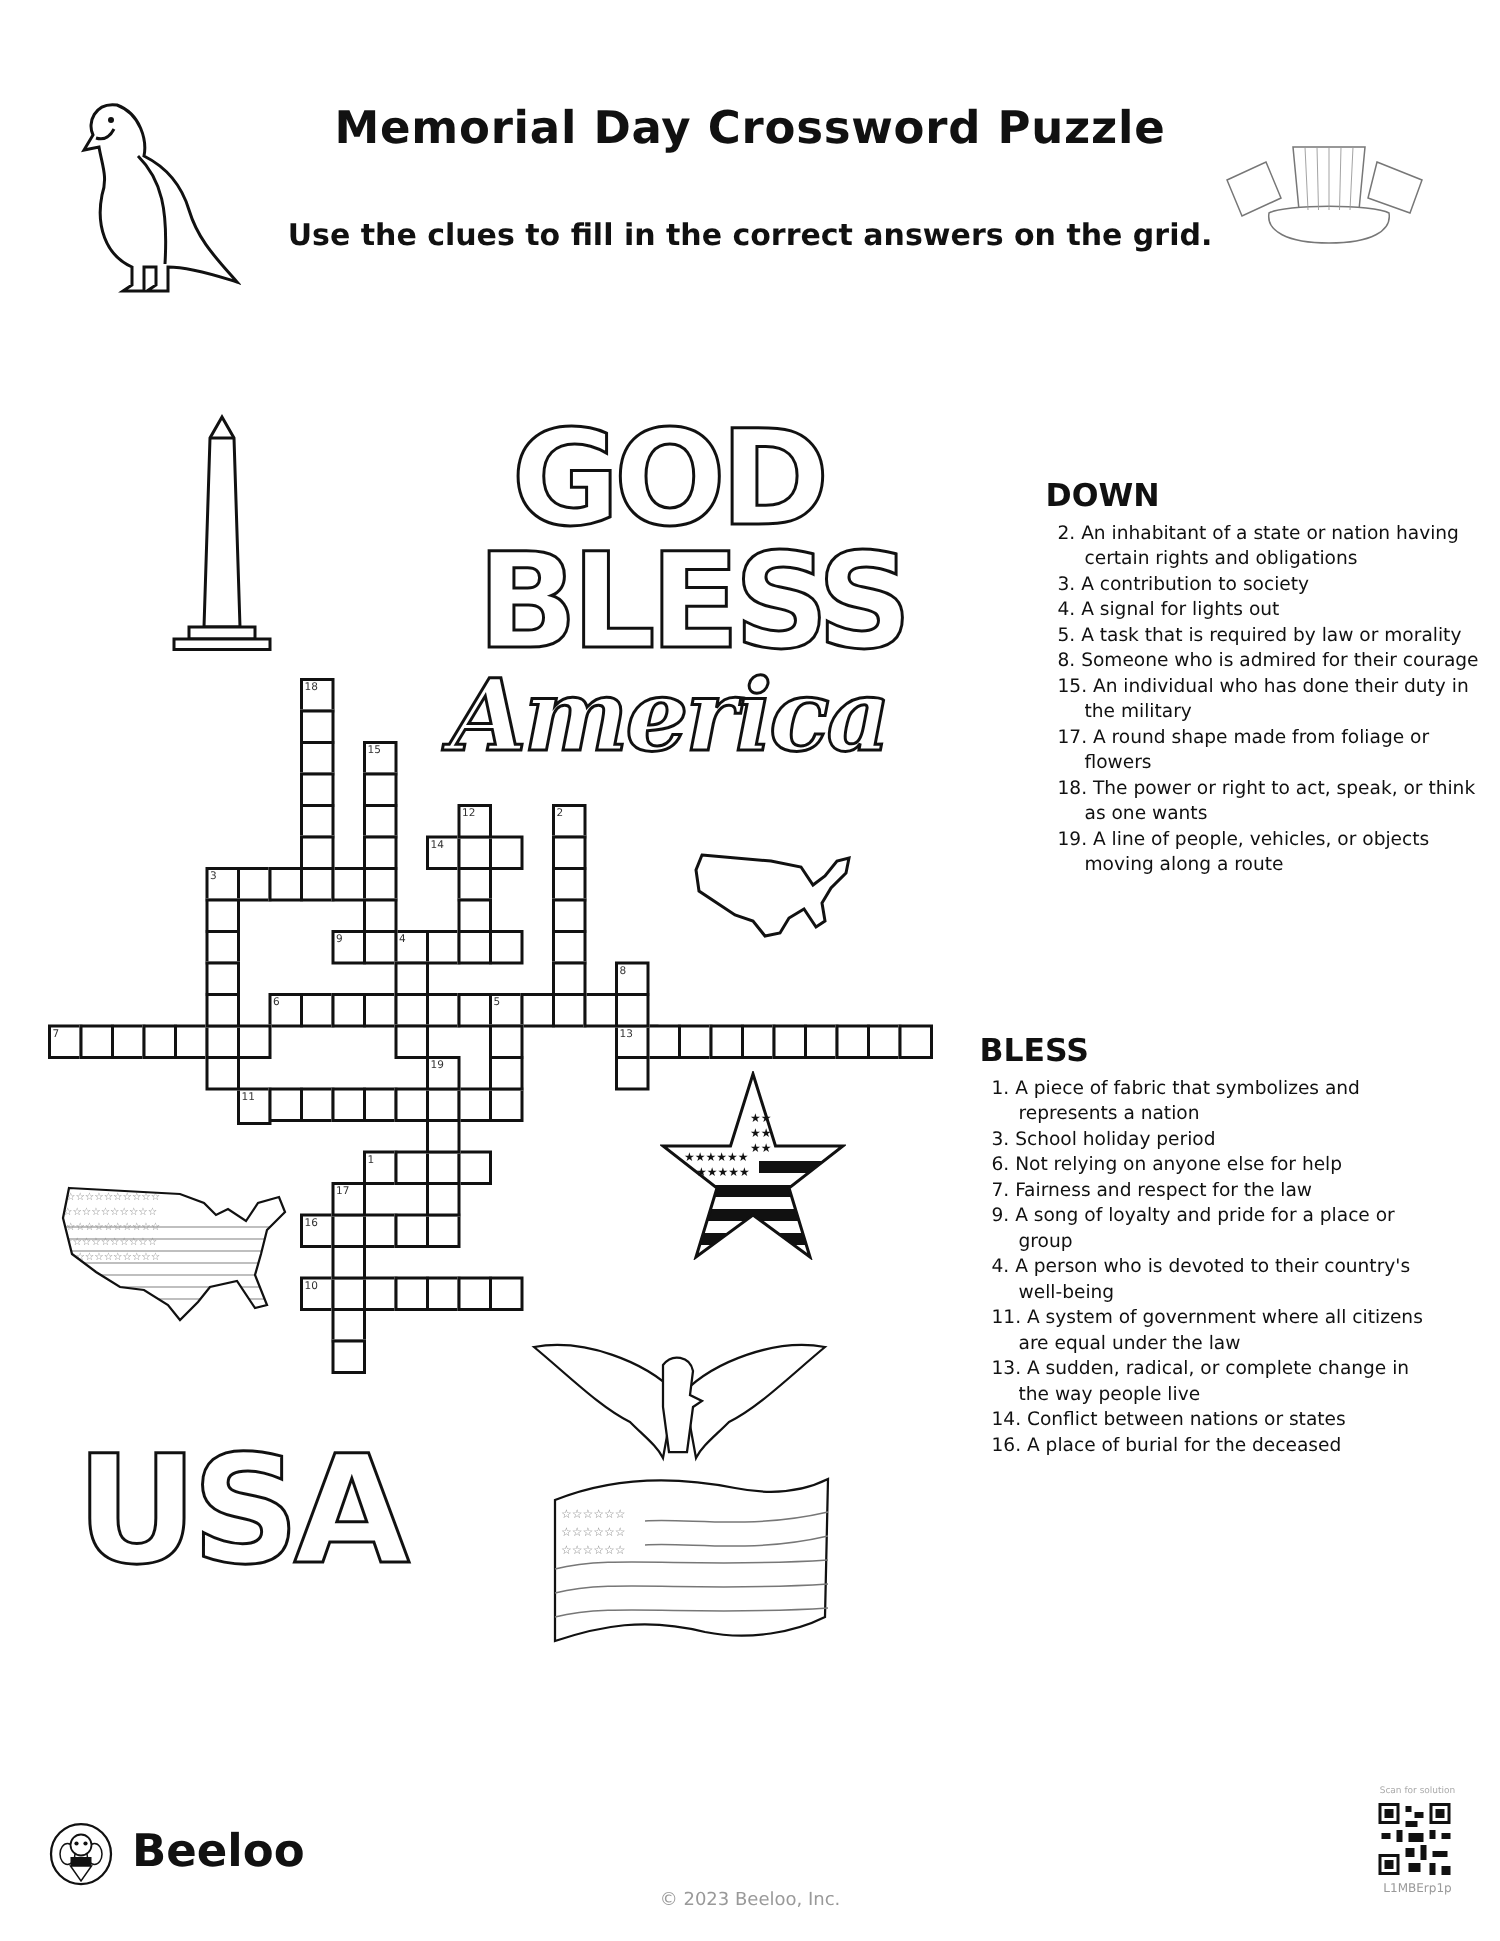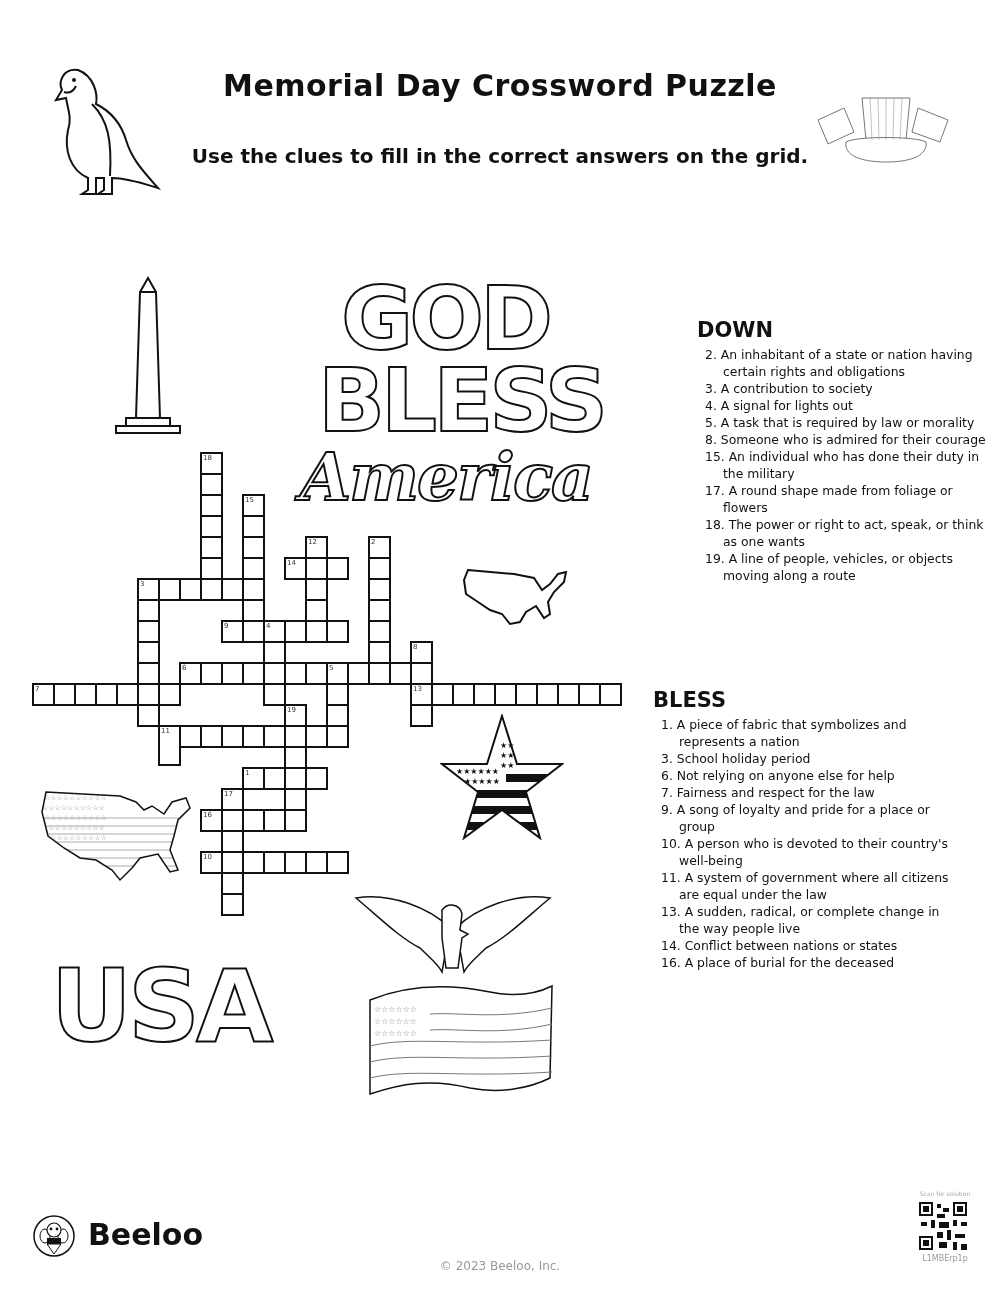--- a/index.html
+++ b/index.html
@@ -193,21 +193,21 @@
     <div class="cell" style="left: 326px; top: 620px; width: 23px; height: 23px;"></div>
     <div class="cell" style="left: 200px; top: 851px; width: 23px; height: 23px;">
       <span class="num">10</span>
     </div>
     <div class="cell" style="left: 221px; top: 851px; width: 23px; height: 23px;"></div>
     <div class="cell" style="left: 242px; top: 851px; width: 23px; height: 23px;"></div>
     <div class="cell" style="left: 263px; top: 851px; width: 23px; height: 23px;"></div>
     <div class="cell" style="left: 284px; top: 851px; width: 23px; height: 23px;"></div>
     <div class="cell" style="left: 305px; top: 851px; width: 23px; height: 23px;"></div>
     <div class="cell" style="left: 326px; top: 851px; width: 23px; height: 23px;"></div>
-    <div class="cell" style="left: 158px; top: 725px; width: 23px; height: 41px;">
+    <div class="cell" style="left: 158px; top: 725px; width: 23px; height: 25px;">
       <span class="num">11</span>
     </div>
     <div class="cell" style="left: 179px; top: 725px; width: 23px; height: 23px;"></div>
     <div class="cell" style="left: 200px; top: 725px; width: 23px; height: 23px;"></div>
     <div class="cell" style="left: 221px; top: 725px; width: 23px; height: 23px;"></div>
     <div class="cell" style="left: 242px; top: 725px; width: 23px; height: 23px;"></div>
     <div class="cell" style="left: 263px; top: 725px; width: 23px; height: 23px;"></div>
     <div class="cell" style="left: 284px; top: 725px; width: 23px; height: 23px;"></div>
     <div class="cell" style="left: 305px; top: 725px; width: 23px; height: 23px;"></div>
     <div class="cell" style="left: 326px; top: 725px; width: 23px; height: 23px;"></div>
@@ -305,21 +305,21 @@
     </div>
 </div>
 <div class="abs clues" style="top:688px;">
   <div class="clue-head">BLESS</div>
   <div id="across-list">
       <div class="clue">1. A piece of fabric that symbolizes and represents a nation</div>
       <div class="clue">3. School holiday period</div>
       <div class="clue">6. Not relying on anyone else for help</div>
       <div class="clue">7. Fairness and respect for the law</div>
       <div class="clue">9. A song of loyalty and pride for a place or group</div>
-      <div class="clue">10. A person who is devoted to their country's well-being</div>
+      <div class="clue">4. A person who is devoted to their country's well-being</div>
       <div class="clue">11. A system of government where all citizens are equal under the law</div>
       <div class="clue">13. A sudden, radical, or complete change in the way people live</div>
       <div class="clue">14. Conflict between nations or states</div>
       <div class="clue">16. A place of burial for the deceased</div>
     </div>
 </div>
 
 <svg class="abs" style="left:32px;top:1214px" width="44" height="44" viewBox="0 0 44 44">
   <circle cx="22" cy="22" r="20" fill="#fff" stroke="#111" stroke-width="1.5"></circle>
   <ellipse cx="13" cy="22" rx="5" ry="7" fill="#fff" stroke="#111" stroke-width="1"></ellipse>

